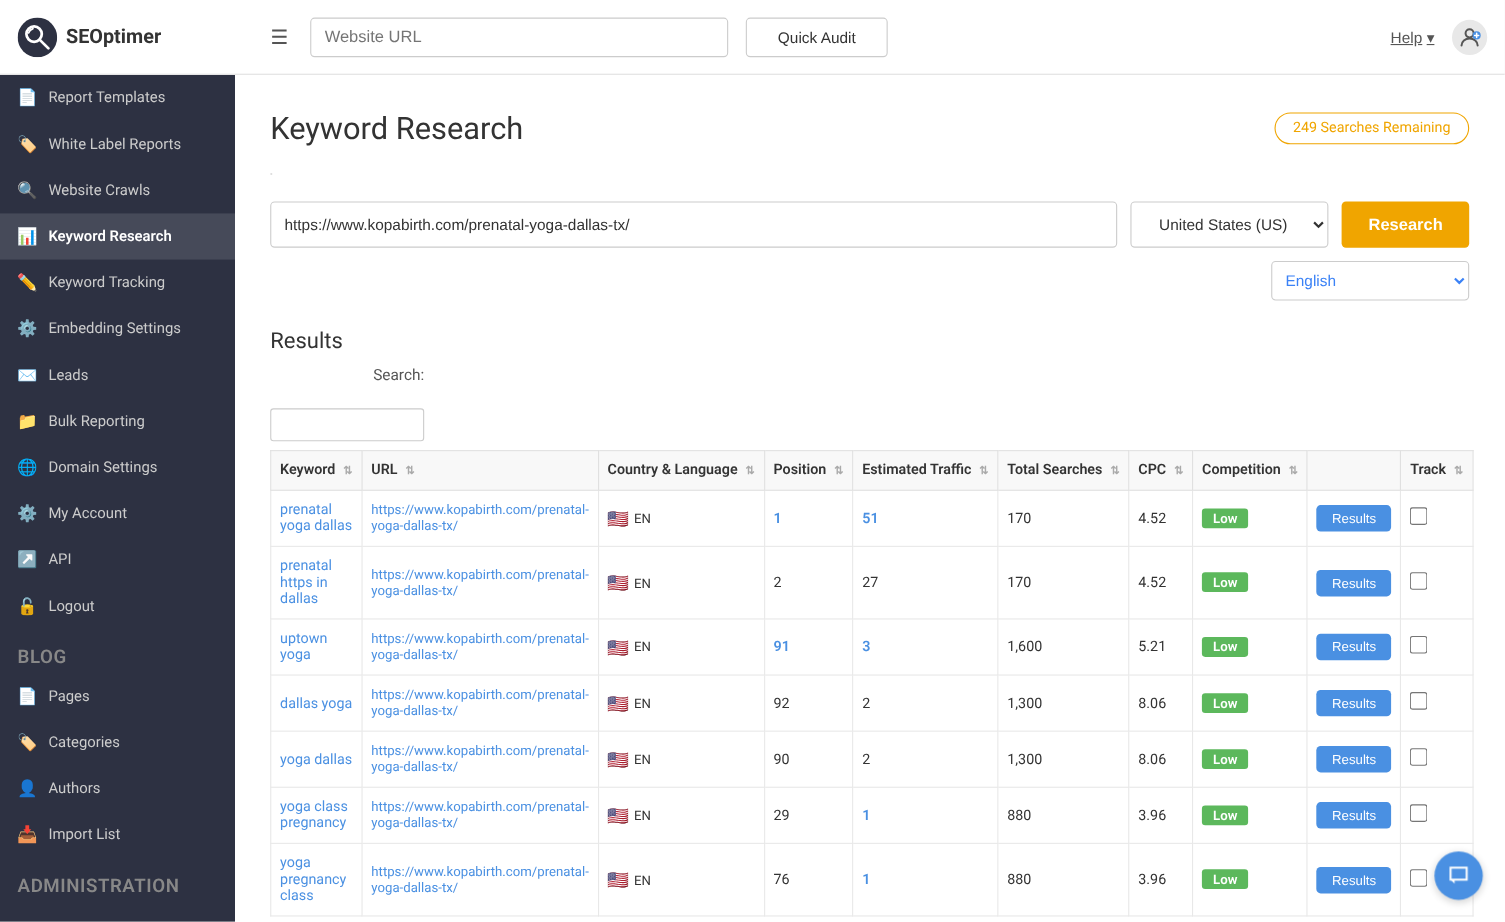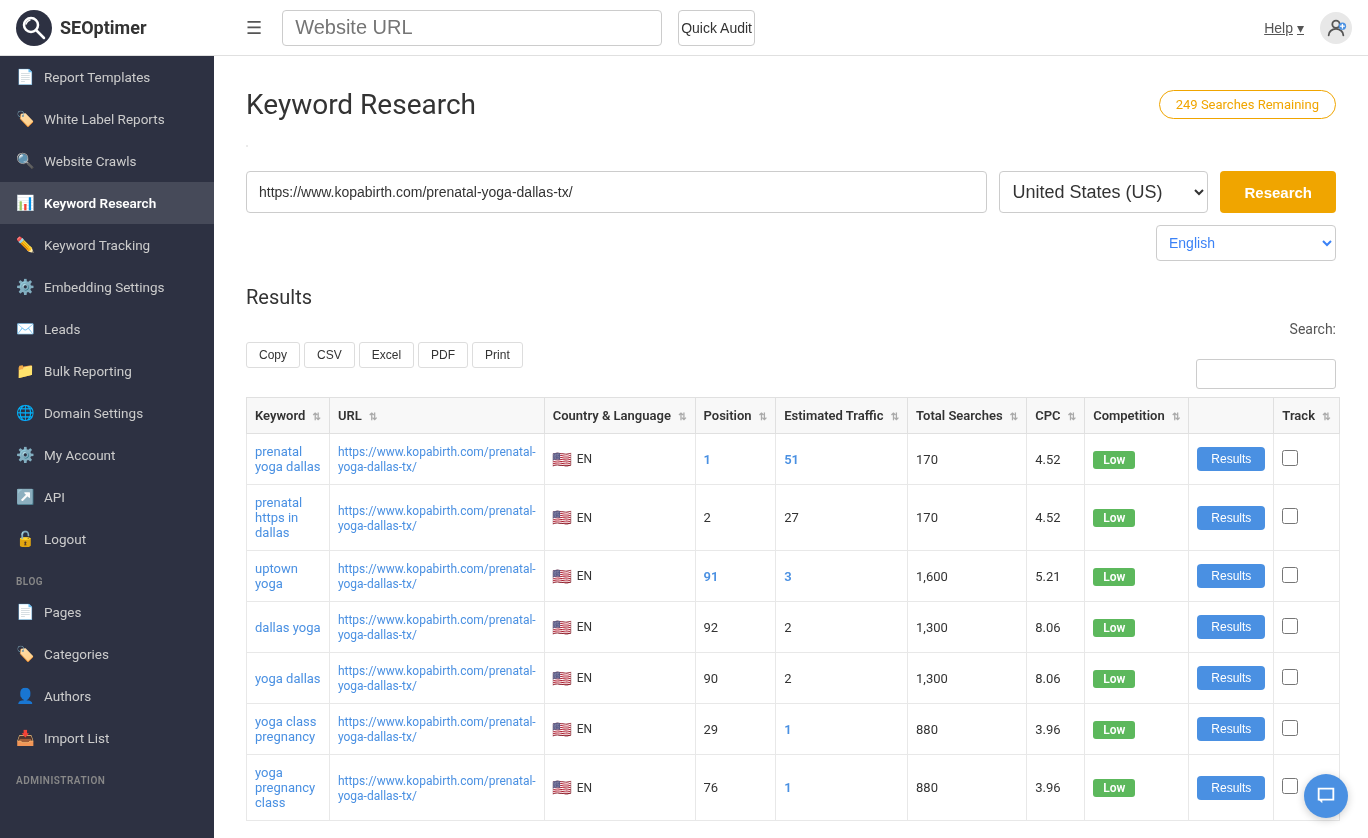--- a/index.html
+++ b/index.html
@@ -2,21 +2,21 @@
 <html><head>
   <meta charset="utf-8">
   <style>
     * { box-sizing: border-box; margin: 0; padding: 0; }
     body { font-family: -apple-system, BlinkMacSystemFont, 'Segoe UI', Roboto, sans-serif; font-size: 14px; background: #f5f5f5; display: flex; flex-direction: column; height: 100vh; overflow: hidden; }
 
     
     .top-nav {
       background: #fff;
       border-bottom: 1px solid #e0e0e0;
-      height: 56px;
+      height: 68px;
       display: flex;
       align-items: center;
       padding: 0 16px;
       gap: 16px;
       flex-shrink: 0;
       z-index: 10;
     }
     .logo-area {
       display: flex;
       align-items: center;
@@ -41,26 +41,26 @@
       color: #555;
       font-size: 18px;
     }
     .url-input {
       flex: 1;
       max-width: 380px;
       height: 36px;
       border: 1px solid #ccc;
       border-radius: 4px;
       padding: 0 12px;
-      font-size: 20px;
+      font-size: 15px;
       color: #999;
     }
     .quick-audit-btn {
       height: 36px;
-      padding: 0 2px;
+      padding: 0 28px;
       background: #fff;
       border: 1px solid #ccc;
       border-radius: 4px;
       cursor: pointer;
       font-size: 14px;
       color: #333;
     }
     .nav-right {
       margin-left: auto;
       display: flex;
@@ -114,21 +114,21 @@
       padding: 12px 16px;
       color: #ccc;
       cursor: pointer;
       font-size: 13.5px;
       transition: background 0.15s;
     }
     .sidebar-item.active { background: rgba(255,255,255,0.12); color: #fff; font-weight: 600; }
     .sidebar-item .icon { width: 18px; flex-shrink: 0; text-align: center; font-size: 15px; }
     .sidebar-section-label {
       color: #888;
-      font-size: 10px;
+      font-size: 17px;
       font-weight: 600;
       text-transform: uppercase;
       padding: 16px 16px 4px;
       letter-spacing: 0.5px;
     }
 
     
     .main-content {
       flex: 1;
       overflow-y: auto;
@@ -201,24 +201,25 @@
       border-radius: 4px;
       padding: 0 12px;
       font-size: 14px;
       color: #333;
     }
     .country-select {
       height: 42px;
       border: 1px solid #ccc;
       border-radius: 4px;
       padding: 0 8px;
-      font-size: 18px;
+      font-size: 14px;
       color: #333;
       min-width: 180px;
       background: #fff;
+      text-align: center;
     }
     .research-btn {
       height: 42px;
       padding: 0 24px;
       background: #f0a500;
       color: #fff;
       border: none;
       border-radius: 4px;
       font-size: 15px;
       font-weight: 600;
@@ -484,27 +485,20 @@
       <select class="language-select">
         <option>English</option>
         <option>Spanish</option>
         <option>French</option>
         <option>German</option>
       </select>
     </div>
 
     <h2 class="results-title">Results</h2>
     <div class="table-toolbar">
-      <div class="table-buttons">
-        <button class="table-btn">Copy</button>
-        <button class="table-btn">CSV</button>
-        <button class="table-btn">Excel</button>
-        <button class="table-btn">PDF</button>
-        <button class="table-btn">Print</button>
-      </div>
       <div class="search-area">
         <span>Search:</span>
         <input class="search-filter-input" type="text" style="">
       </div>
     </div>
 
     <table class="data-table">
       <thead>
         <tr>
           <th>Keyword <span class="sort-icon">⇅</span></th>

